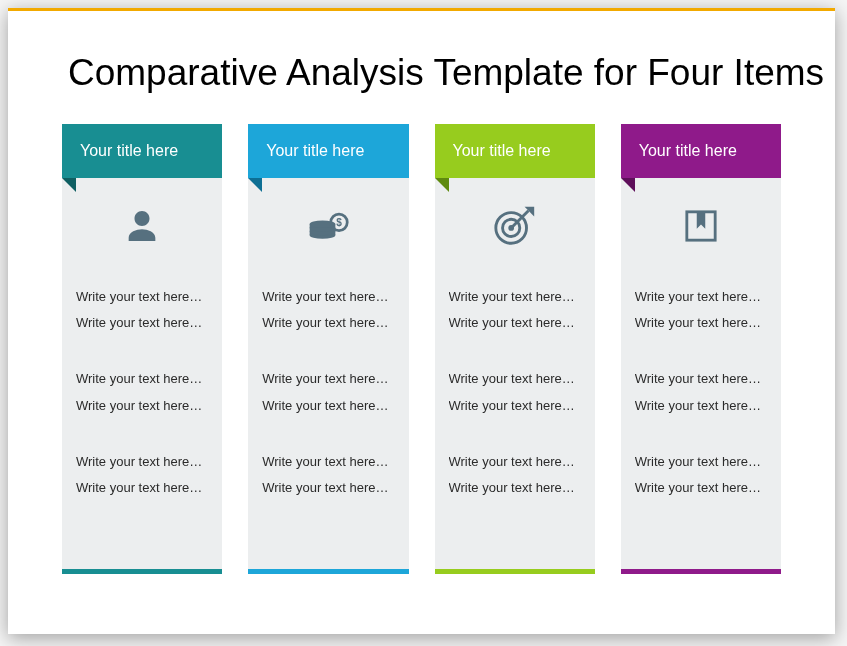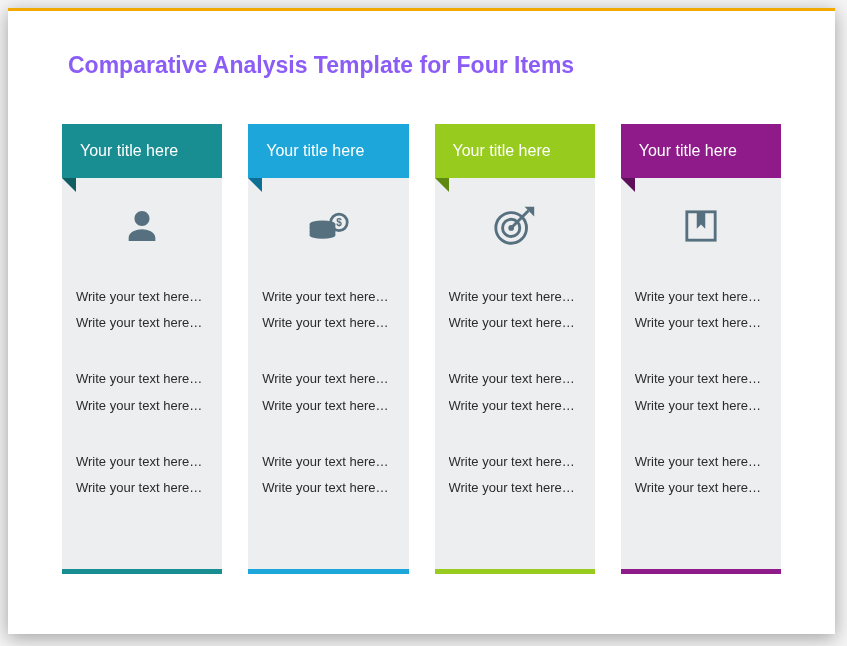--- a/index.html
+++ b/index.html
@@ -18,23 +18,23 @@
   }
   .top-accent {
     position: absolute;
     top: 0; left: 0; right: 0;
     height: 3px;
     background: #f2a900;
   }
   .slide-title {
     position: absolute;
     top: 44px; left: 60px;
-    font-size: 23px;
-    font-weight: 700;
-    color: #8b5cf6;
+    font-size: 37px;
+    font-weight: 400;
+    color: #000000;
   }
   .columns {
     position: absolute;
     top: 116px; left: 54px; right: 54px; bottom: 60px;
     display: flex;
     gap: 26px;
   }
   .col {
     flex: 1 1 0;
     display: flex;

